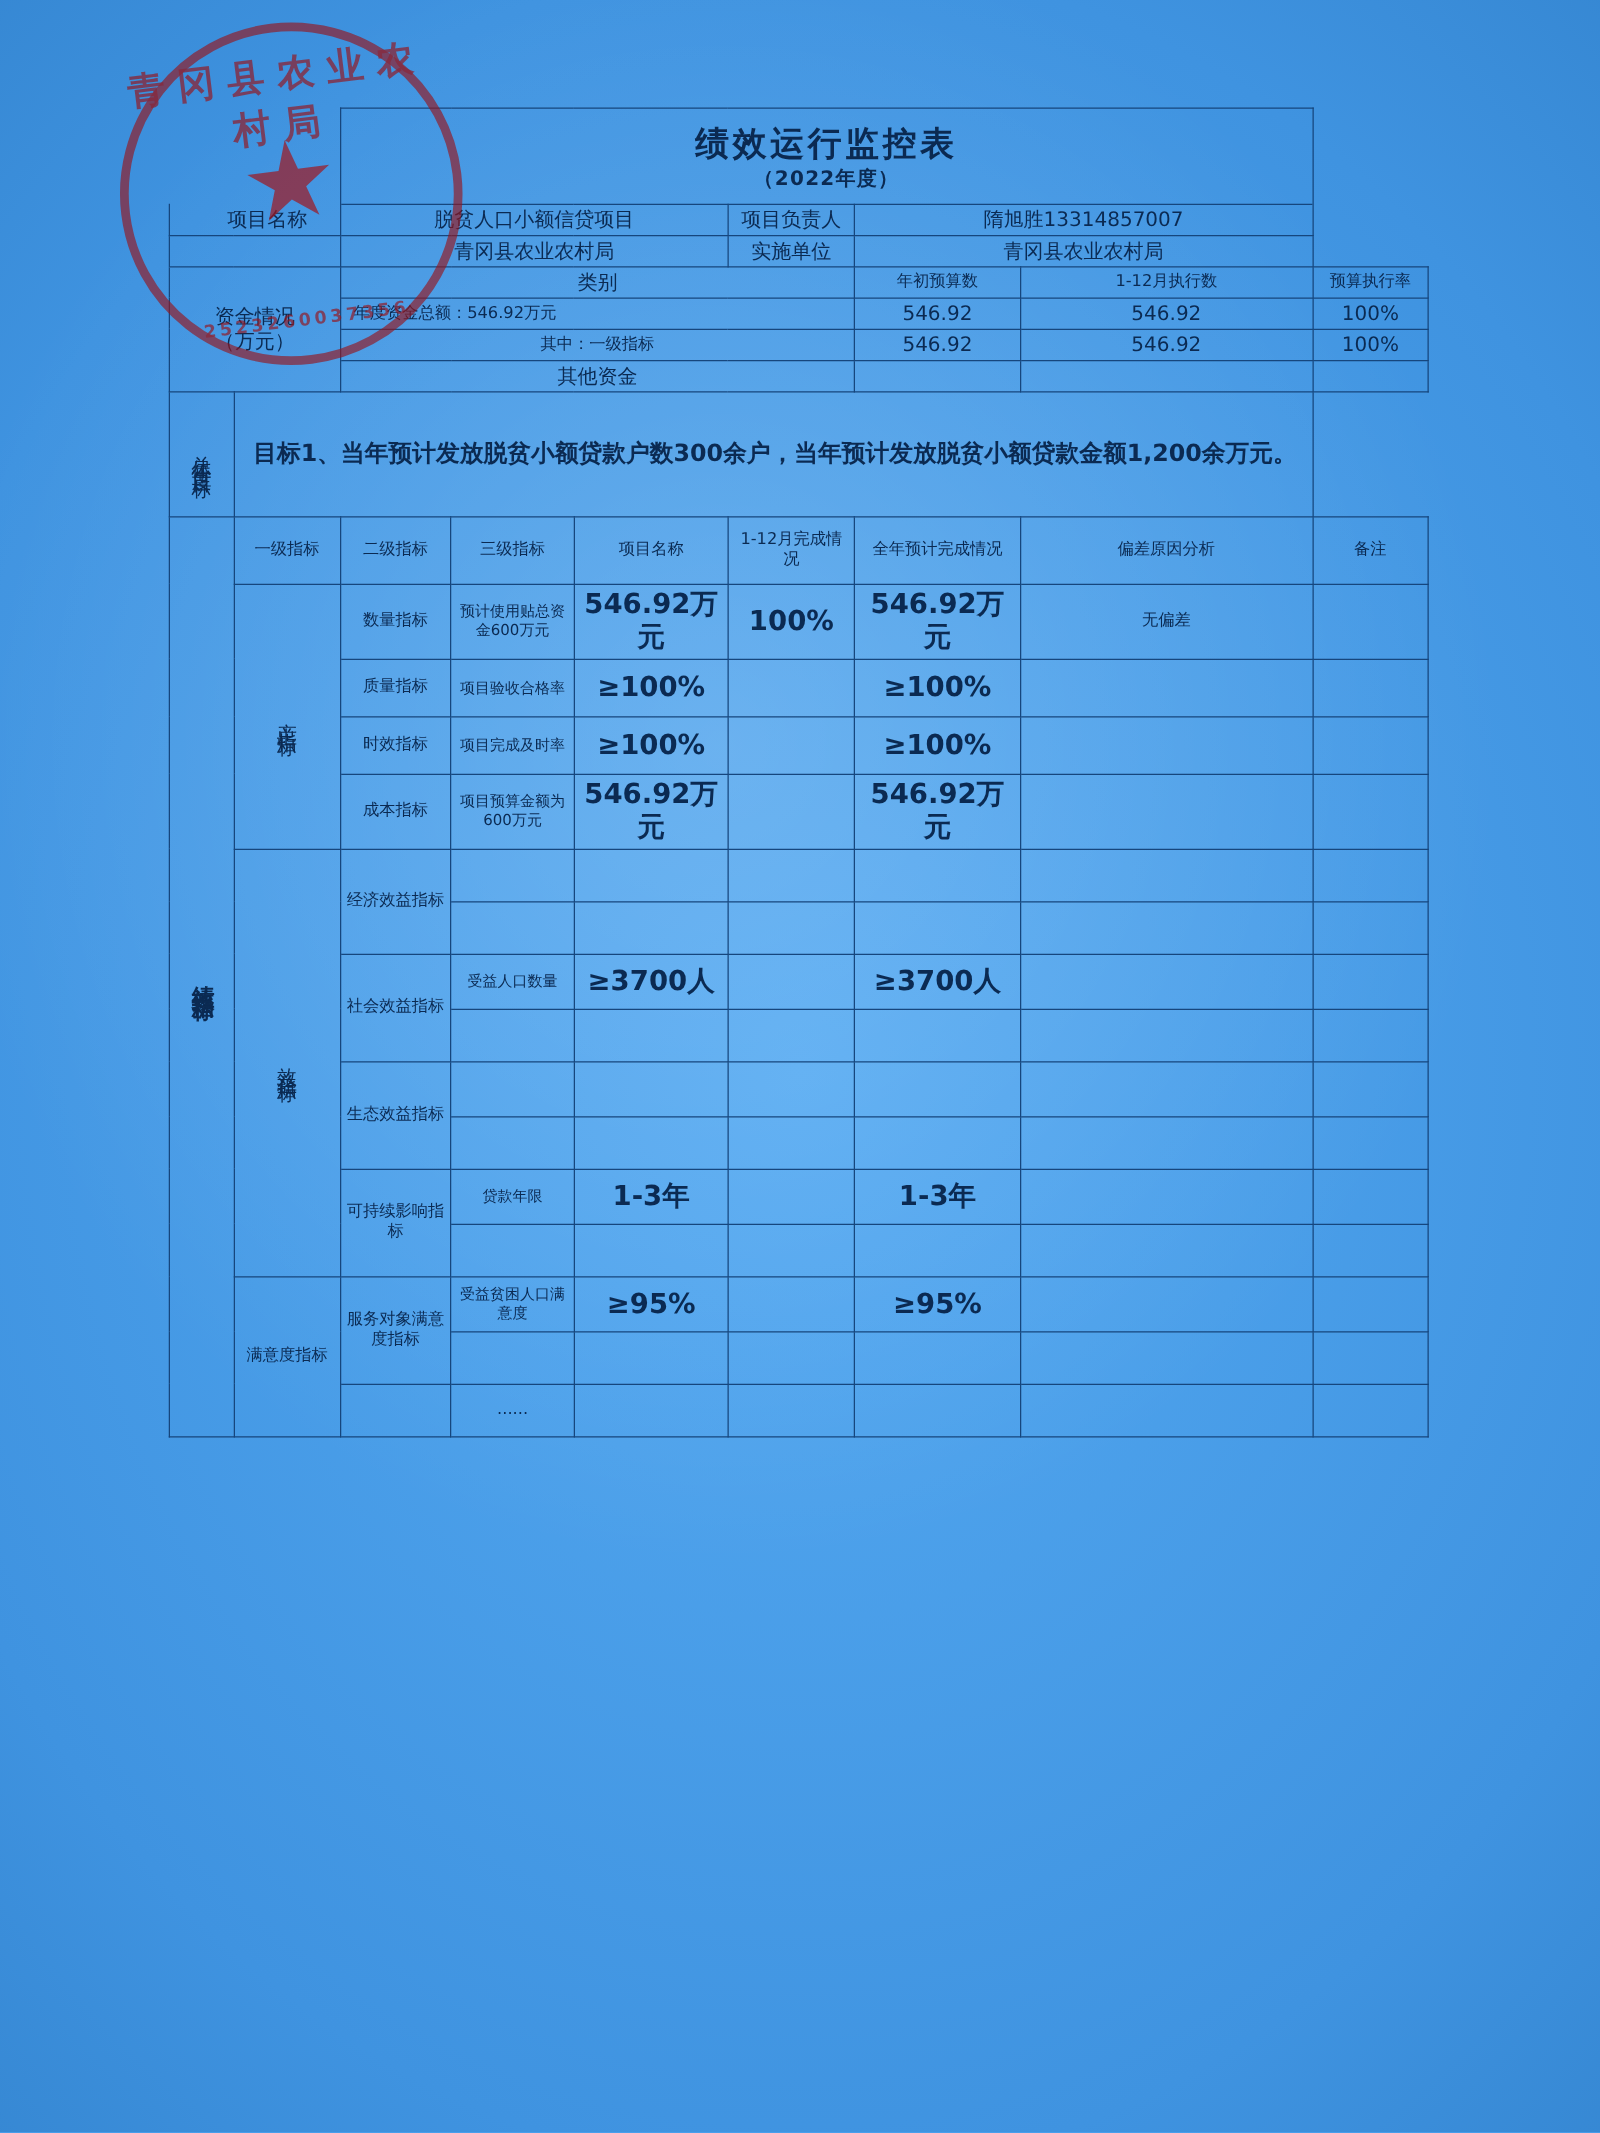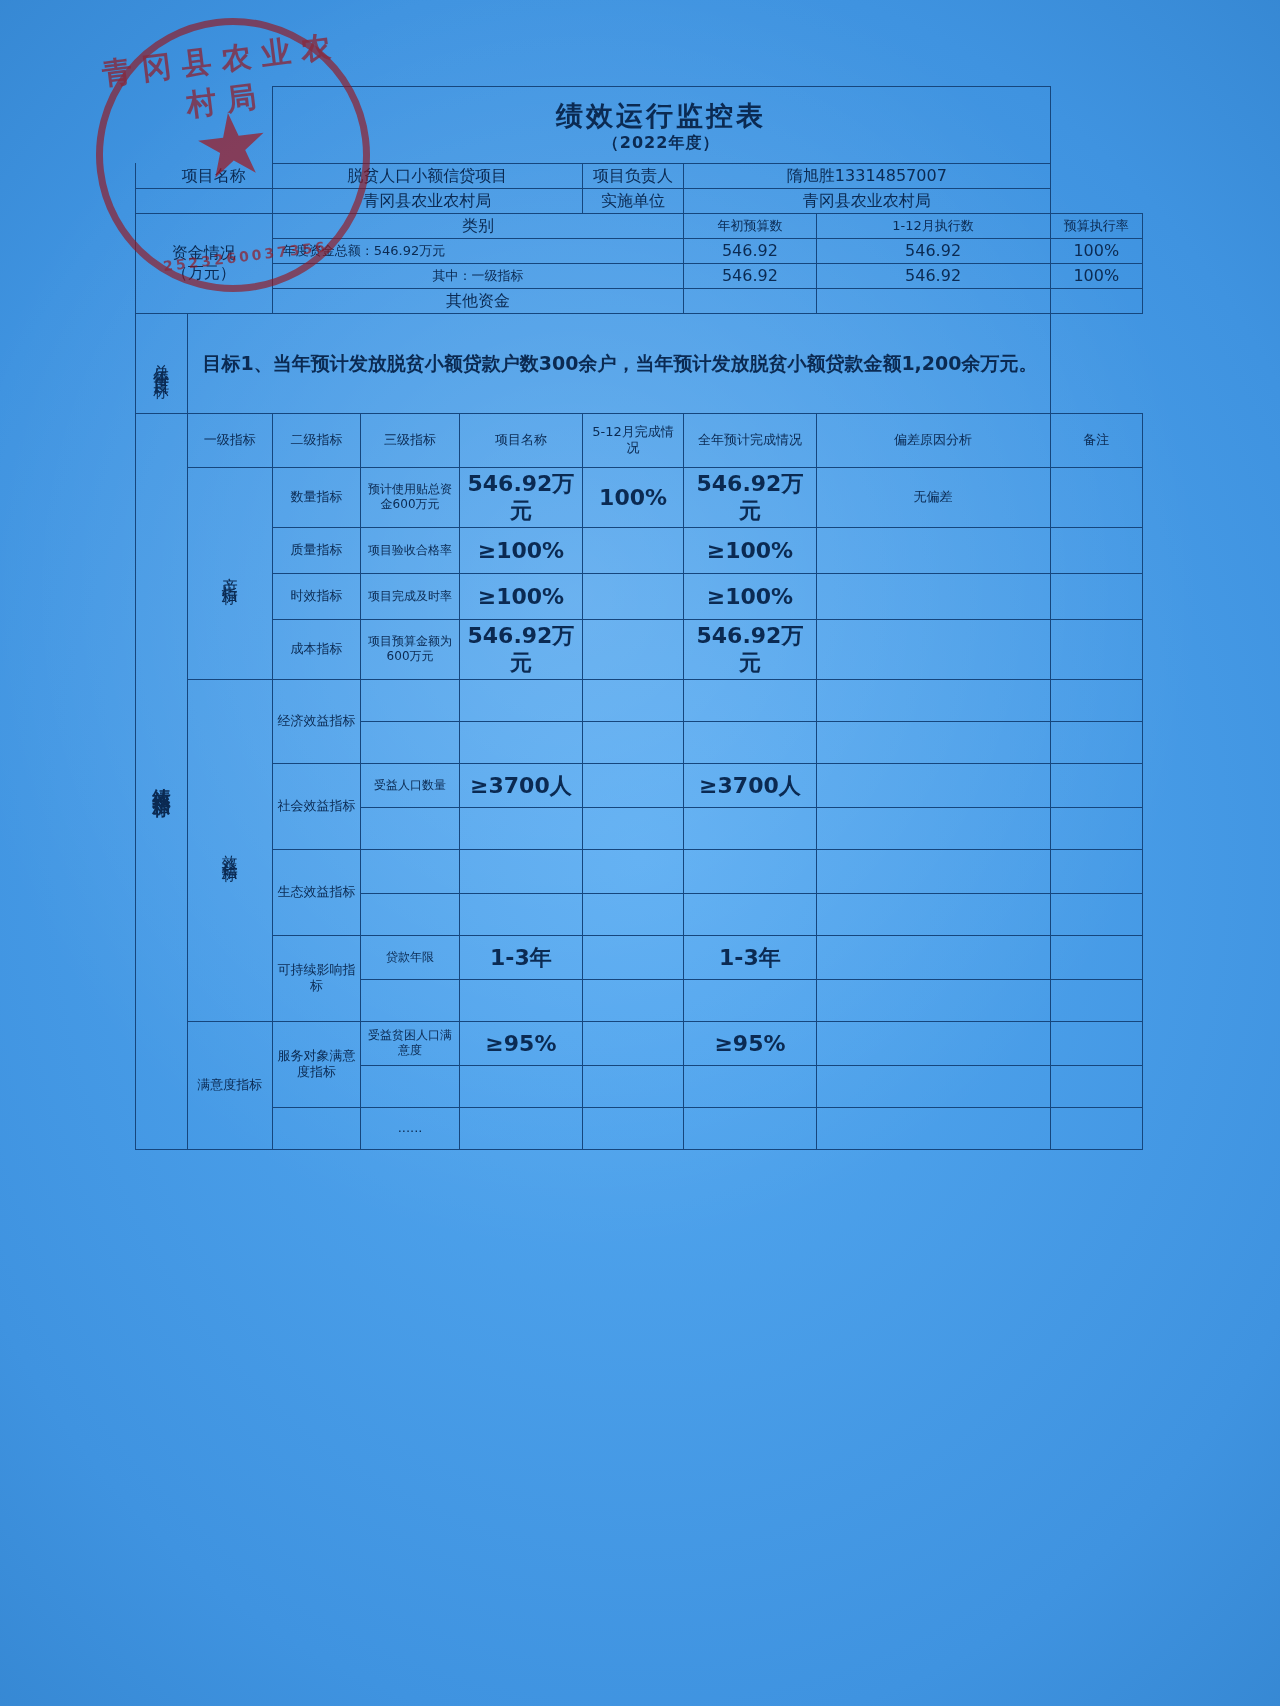--- a/index.html
+++ b/index.html
@@ -159,21 +159,21 @@
     </tr>
 
     <tr style="height:54px;">
       <td rowspan="16" style="width:46px;">
         <div class="vert big">绩效指标</div>
       </td>
       <td style="width:82px;" class="sm">一级指标</td>
       <td style="width:86px;" class="sm">二级指标</td>
       <td style="width:96px;" class="sm">三级指标</td>
       <td style="width:118px;" class="sm">项目名称</td>
-      <td style="width:96px;" class="sm">5-12月完成情况</td>
+      <td style="width:96px;" class="sm">1-12月完成情况</td>
       <td style="width:128px;" class="sm">全年预计完成情况</td>
       <td style="width:238px;" class="sm">偏差原因分析</td>
       <td style="width:88px;" class="sm">备注</td>
     </tr>
 
     <tr style="height:52px;">
       <td rowspan="4">
         <div class="vert">产出指标</div>
       </td>
       <td class="sm">数量指标</td>

